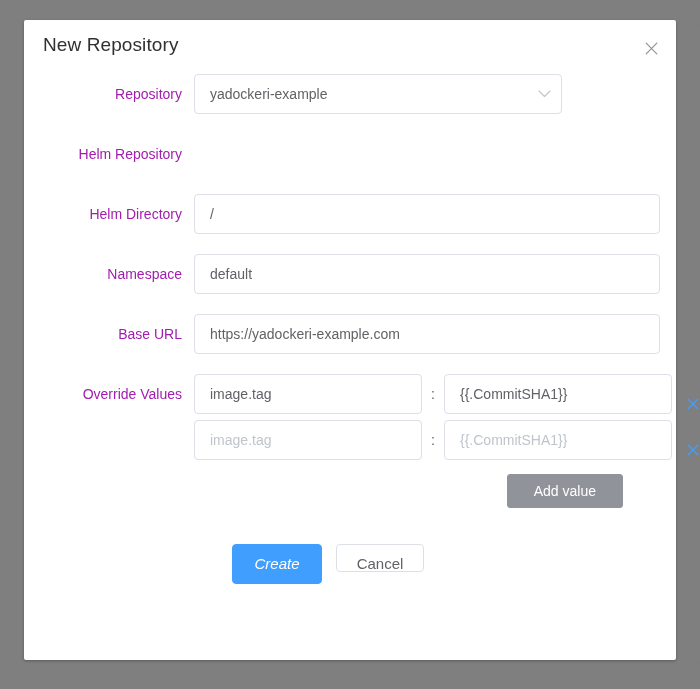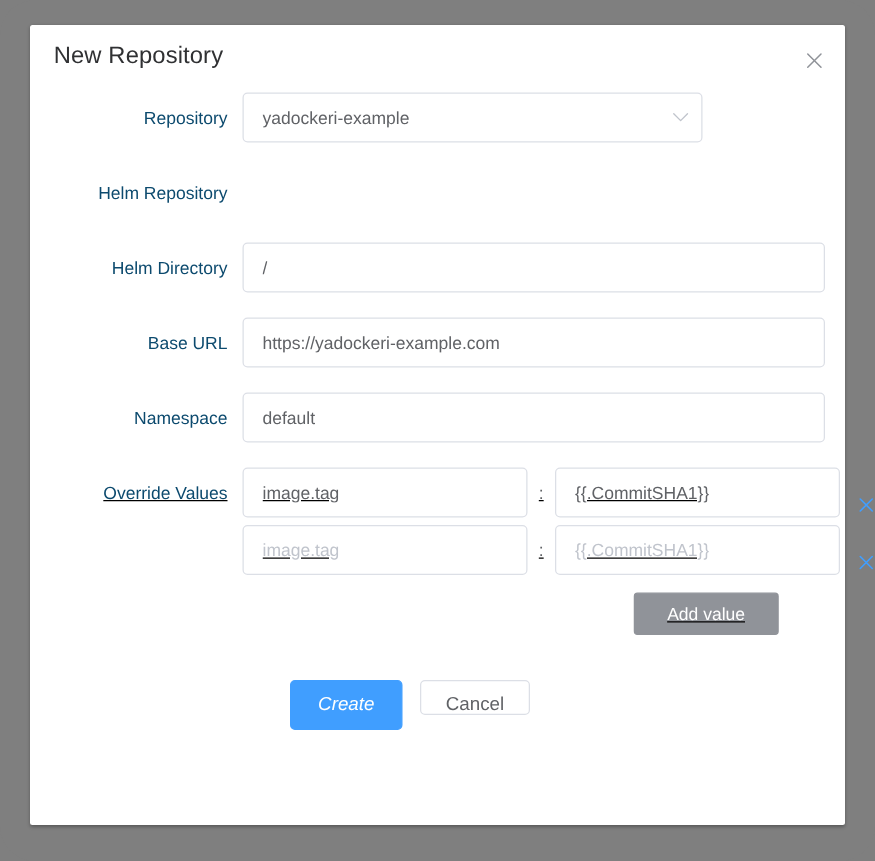--- a/index.html
+++ b/index.html
@@ -67,30 +67,30 @@
 
   .dialog-body {
     padding: 0 16px 0 16px;
   }
 
   .form-row {
     display: flex;
     align-items: flex-start;
     margin-bottom: 20px;
   }
-  .form-row.tight { margin-bottom: 11px; text-decoration: underline; }
+  .form-row.tight { margin-bottom: 11px; }
 
   .form-label {
     width: 154px;
     flex: 0 0 154px;
     text-align: right;
     padding-right: 12px;
     box-sizing: border-box;
     font-size: 14px;
-    color: #0c4a6e;
+    color: #a21caf;
     line-height: 40px;
     height: 40px;
     font-weight: 400;
     white-space: nowrap;
   }
 
   .field-area {
     flex: 1 1 auto;
     min-width: 0;
   }
@@ -255,33 +255,33 @@
       <div class="form-row">
         <div class="form-label">Helm Directory</div>
         <div class="field-area">
           <div class="input-box full-width">
             <span class="value">/</span>
           </div>
         </div>
       </div>
 
       <div class="form-row">
+        <div class="form-label">Namespace</div>
+        <div class="field-area">
+          <div class="input-box full-width">
+            <span class="value">default</span>
+          </div>
+        </div>
+      </div>
+
+      <div class="form-row">
         <div class="form-label">Base URL</div>
         <div class="field-area">
           <div class="input-box full-width">
             <span class="value">https://yadockeri-example.com</span>
-          </div>
-        </div>
-      </div>
-
-      <div class="form-row">
-        <div class="form-label">Namespace</div>
-        <div class="field-area">
-          <div class="input-box full-width">
-            <span class="value">default</span>
           </div>
         </div>
       </div>
 
       <div class="form-row tight">
         <div class="form-label">Override Values</div>
         <div class="field-area">
 
           <div class="kv-row">
             <div class="input-box kv-key">

